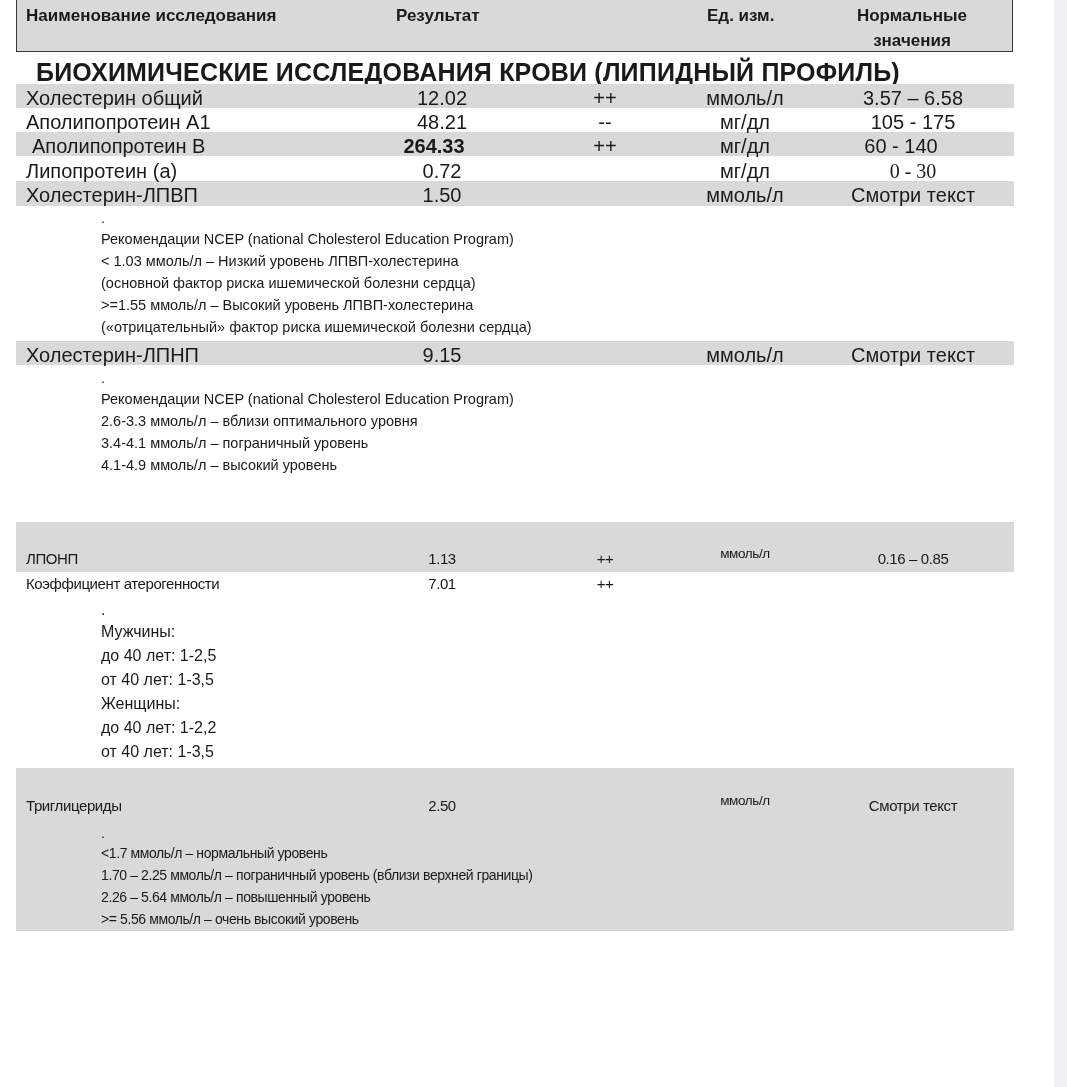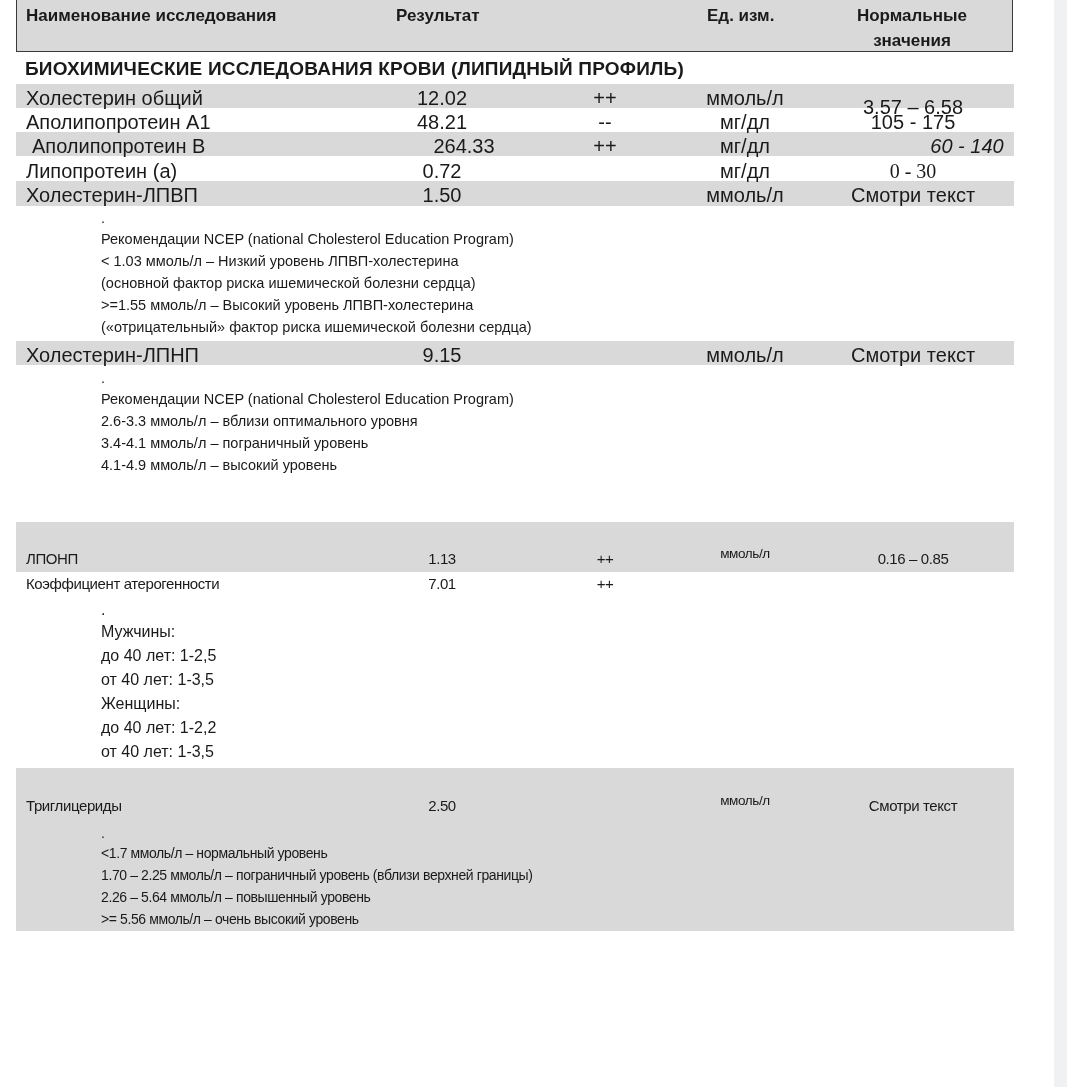--- a/index.html
+++ b/index.html
@@ -13,21 +13,21 @@
     .scroll-gutter { position: absolute; left: 1054px; top: 0; width: 13px; height: 1087px; background: #f0f1f3; }
 
     .abs { position: absolute; white-space: nowrap; }
 
     .header-box {
       position: absolute; left: 16px; top: -2px; width: 997px; height: 54px;
       background: #d9d9d9; border: 1.5px solid #3a3a3a; box-sizing: border-box;
     }
     .hdr { font-weight: bold; font-size: 17px; color: #1a1a1a; }
 
-    .section-title { font-weight: bold; font-size: 19px; letter-spacing: 0.2px; }
+    .section-title { font-weight: bold; font-size: 25px; letter-spacing: 0.2px; margin-left: 11px; }
 
     .band { position: absolute; left: 16px; width: 998px; background: #d9d9d9; }
 
     .cell { font-size: 20px; }
     .center { text-align: center; transform: translateX(-50%); }
     .note { font-size: 14.5px; line-height: 22px; }
     .note-big { font-size: 16px; line-height: 24px; }
     .cond { font-size: 15px; letter-spacing: -0.4px; }
   </style>
 </head>
@@ -49,37 +49,37 @@
   <div class="band" style="top:181px; height:25px;"></div>
   <div class="band" style="top:341px; height:24px;"></div>
   <div class="band" style="top:522px; height:50px;"></div>
   <div class="band" style="top:768px; height:163px;"></div>
 
   <div>
     <span class="abs cell" style="left:26px; top:87px;">Холестерин общий</span>
     <span class="abs cell center" style="left:442px; top:87px;">12.02</span>
     <span class="abs cell center" style="left:605px; top:87px;">++</span>
     <span class="abs cell center" style="left:745px; top:87px;">ммоль/л</span>
-    <span class="abs cell center" style="left:913px; top:87px;margin-top:9px;">3.57 – 6.58</span>
+    <span class="abs cell center" style="left:913px; top:87px;">3.57 – 6.58</span>
   </div>
 
   <div>
     <span class="abs cell" style="left:26px; top:111px;">Аполипопротеин А1</span>
     <span class="abs cell center" style="left:442px; top:111px;">48.21</span>
     <span class="abs cell center" style="left:605px; top:111px;">--</span>
     <span class="abs cell center" style="left:745px; top:111px;">мг/дл</span>
     <span class="abs cell center" style="left:913px; top:111px;">105 - 175</span>
   </div>
 
   <div>
     <span class="abs cell" style="left:32px; top:135px;">Аполипопротеин В</span>
-    <span class="abs cell center" style="left:464px; top:135px;">264.33</span>
+    <span class="abs cell center" style="left:434px; top:135px;font-weight:bold;">264.33</span>
     <span class="abs cell center" style="left:605px; top:135px;">++</span>
     <span class="abs cell center" style="left:745px; top:135px;">мг/дл</span>
-    <span class="abs cell center" style="left:967px; top:135px;font-style:italic;">60 - 140</span>
+    <span class="abs cell center" style="left:901px; top:135px;">60 - 140</span>
   </div>
 
   <div>
     <span class="abs cell" style="left:26px; top:160px;">Липопротеин (а)</span>
     <span class="abs cell center" style="left:442px; top:160px;">0.72</span>
     <span class="abs cell center" style="left:745px; top:160px;">мг/дл</span>
     <span class="abs cell center" style="left:913px; top:160px;font-family:Liberation Serif, serif;">0 - 30</span>
   </div>
 
   <div>

